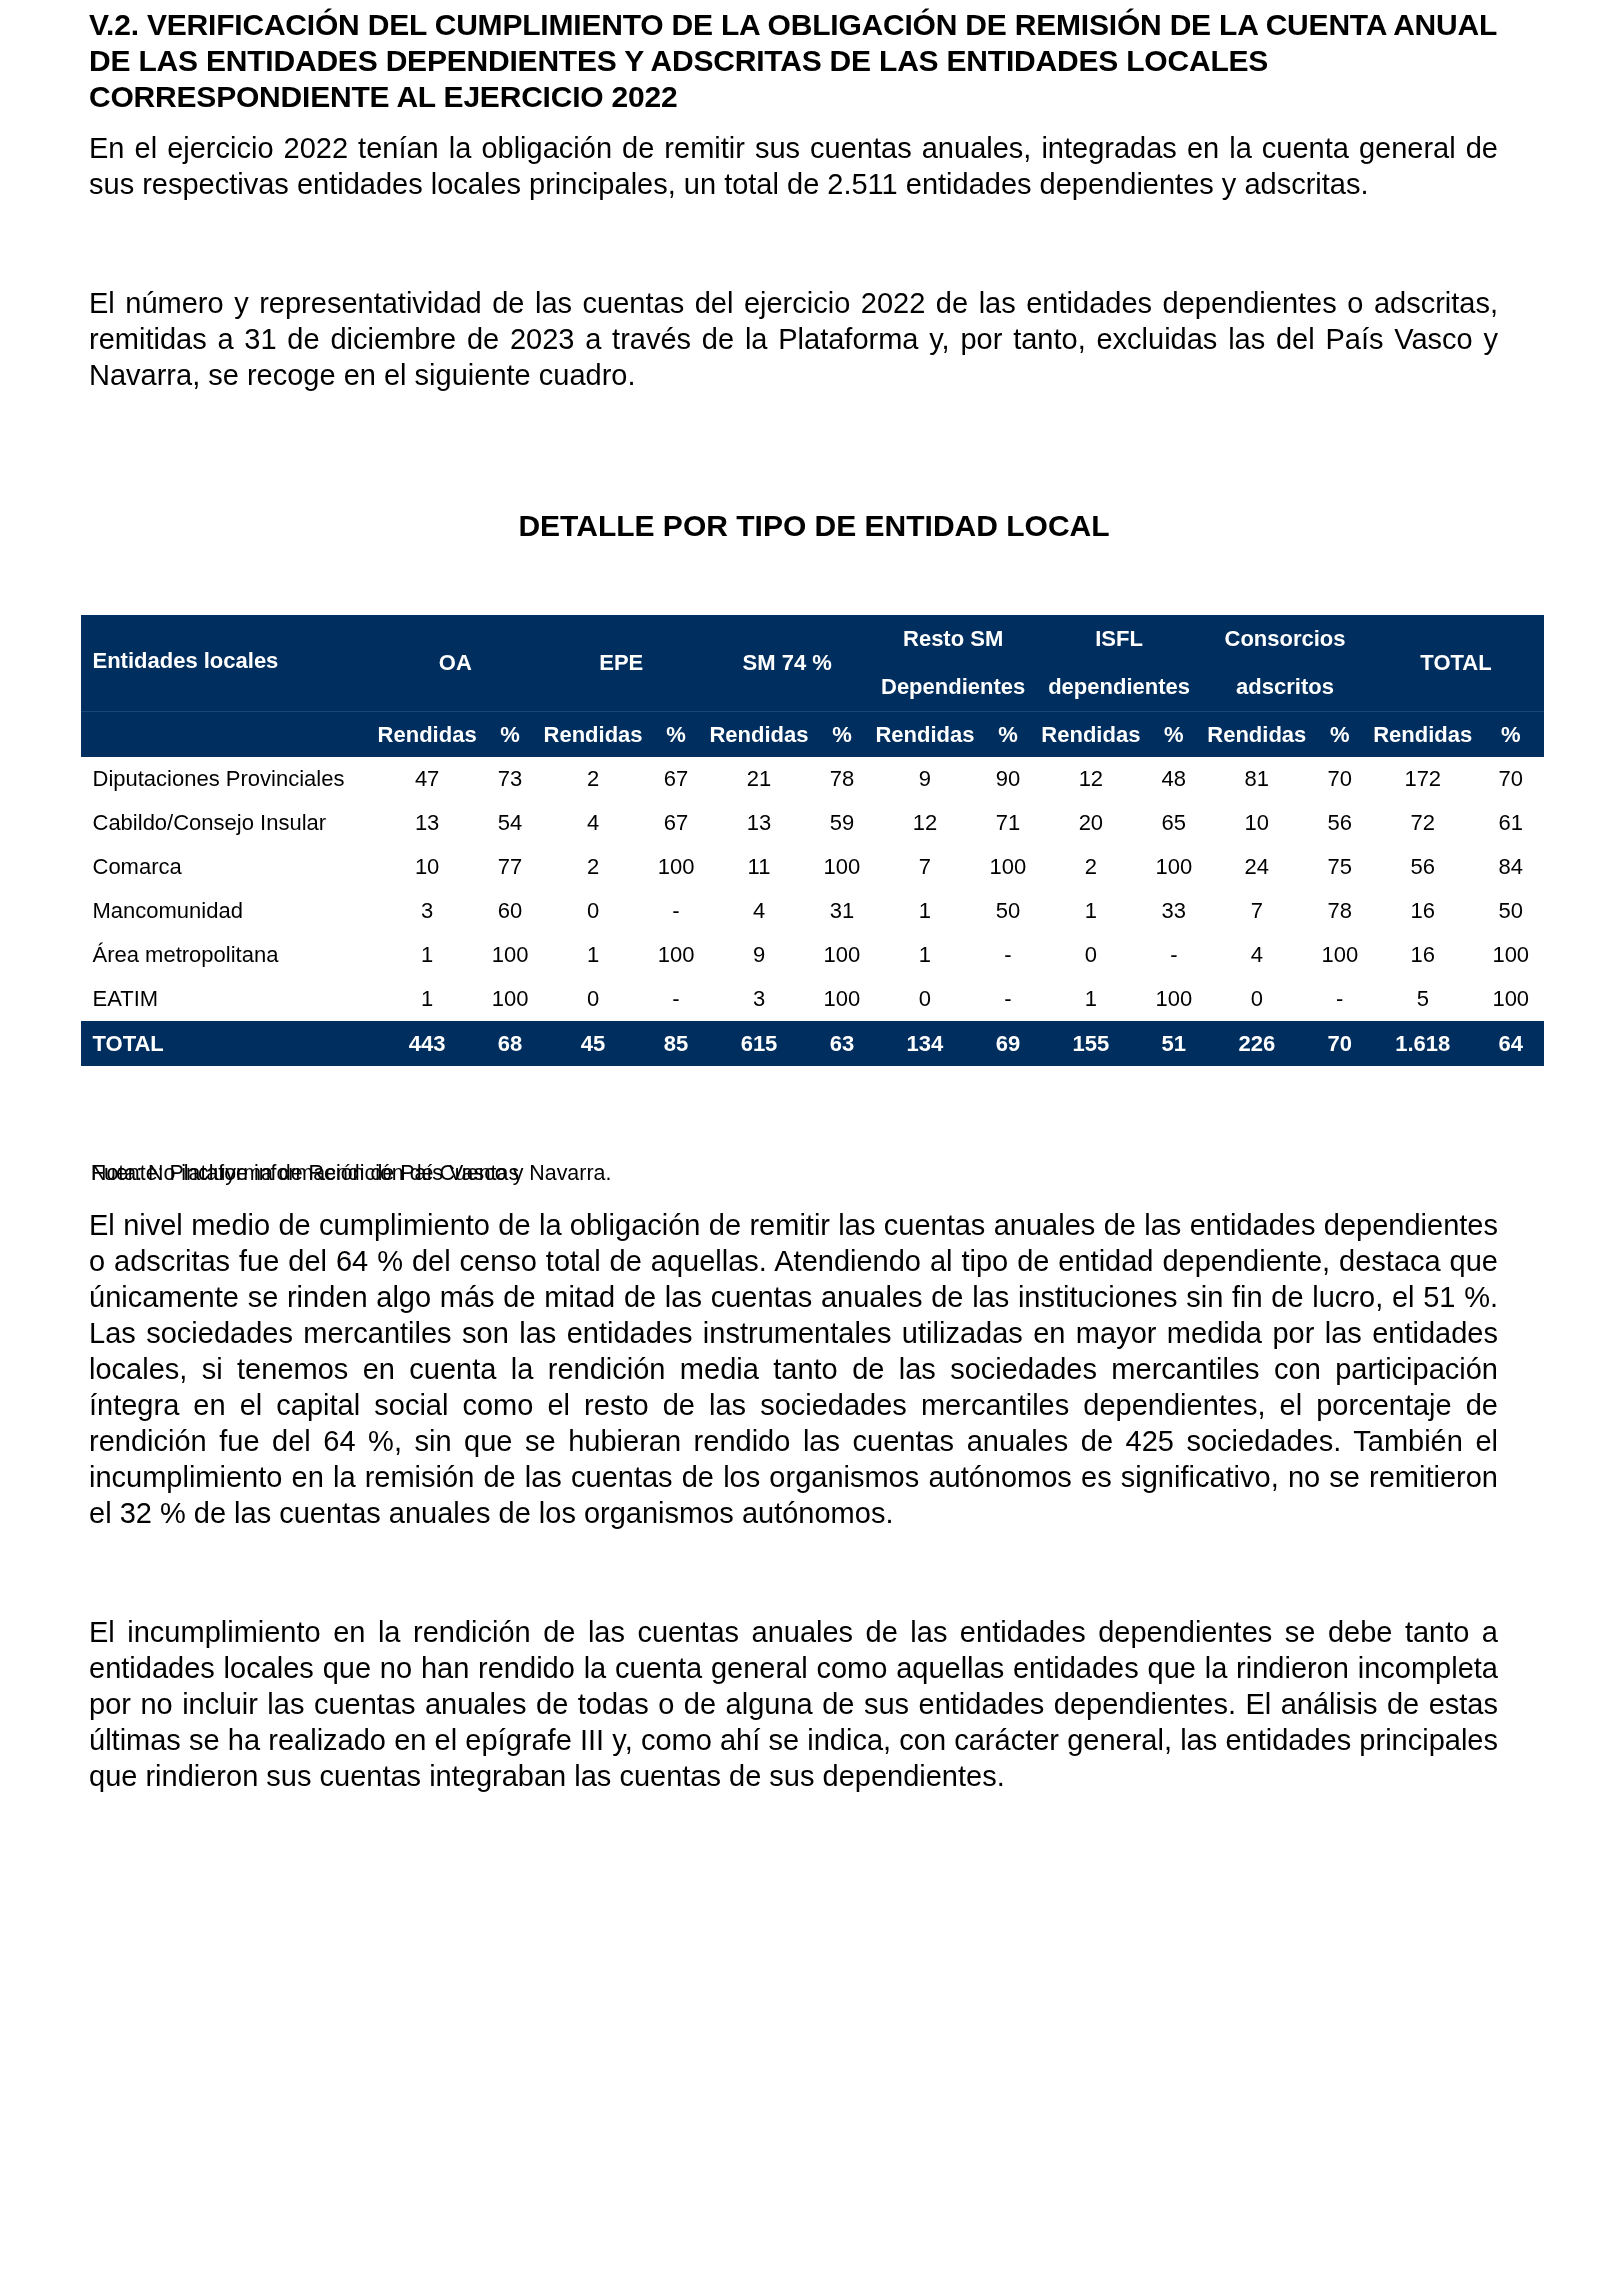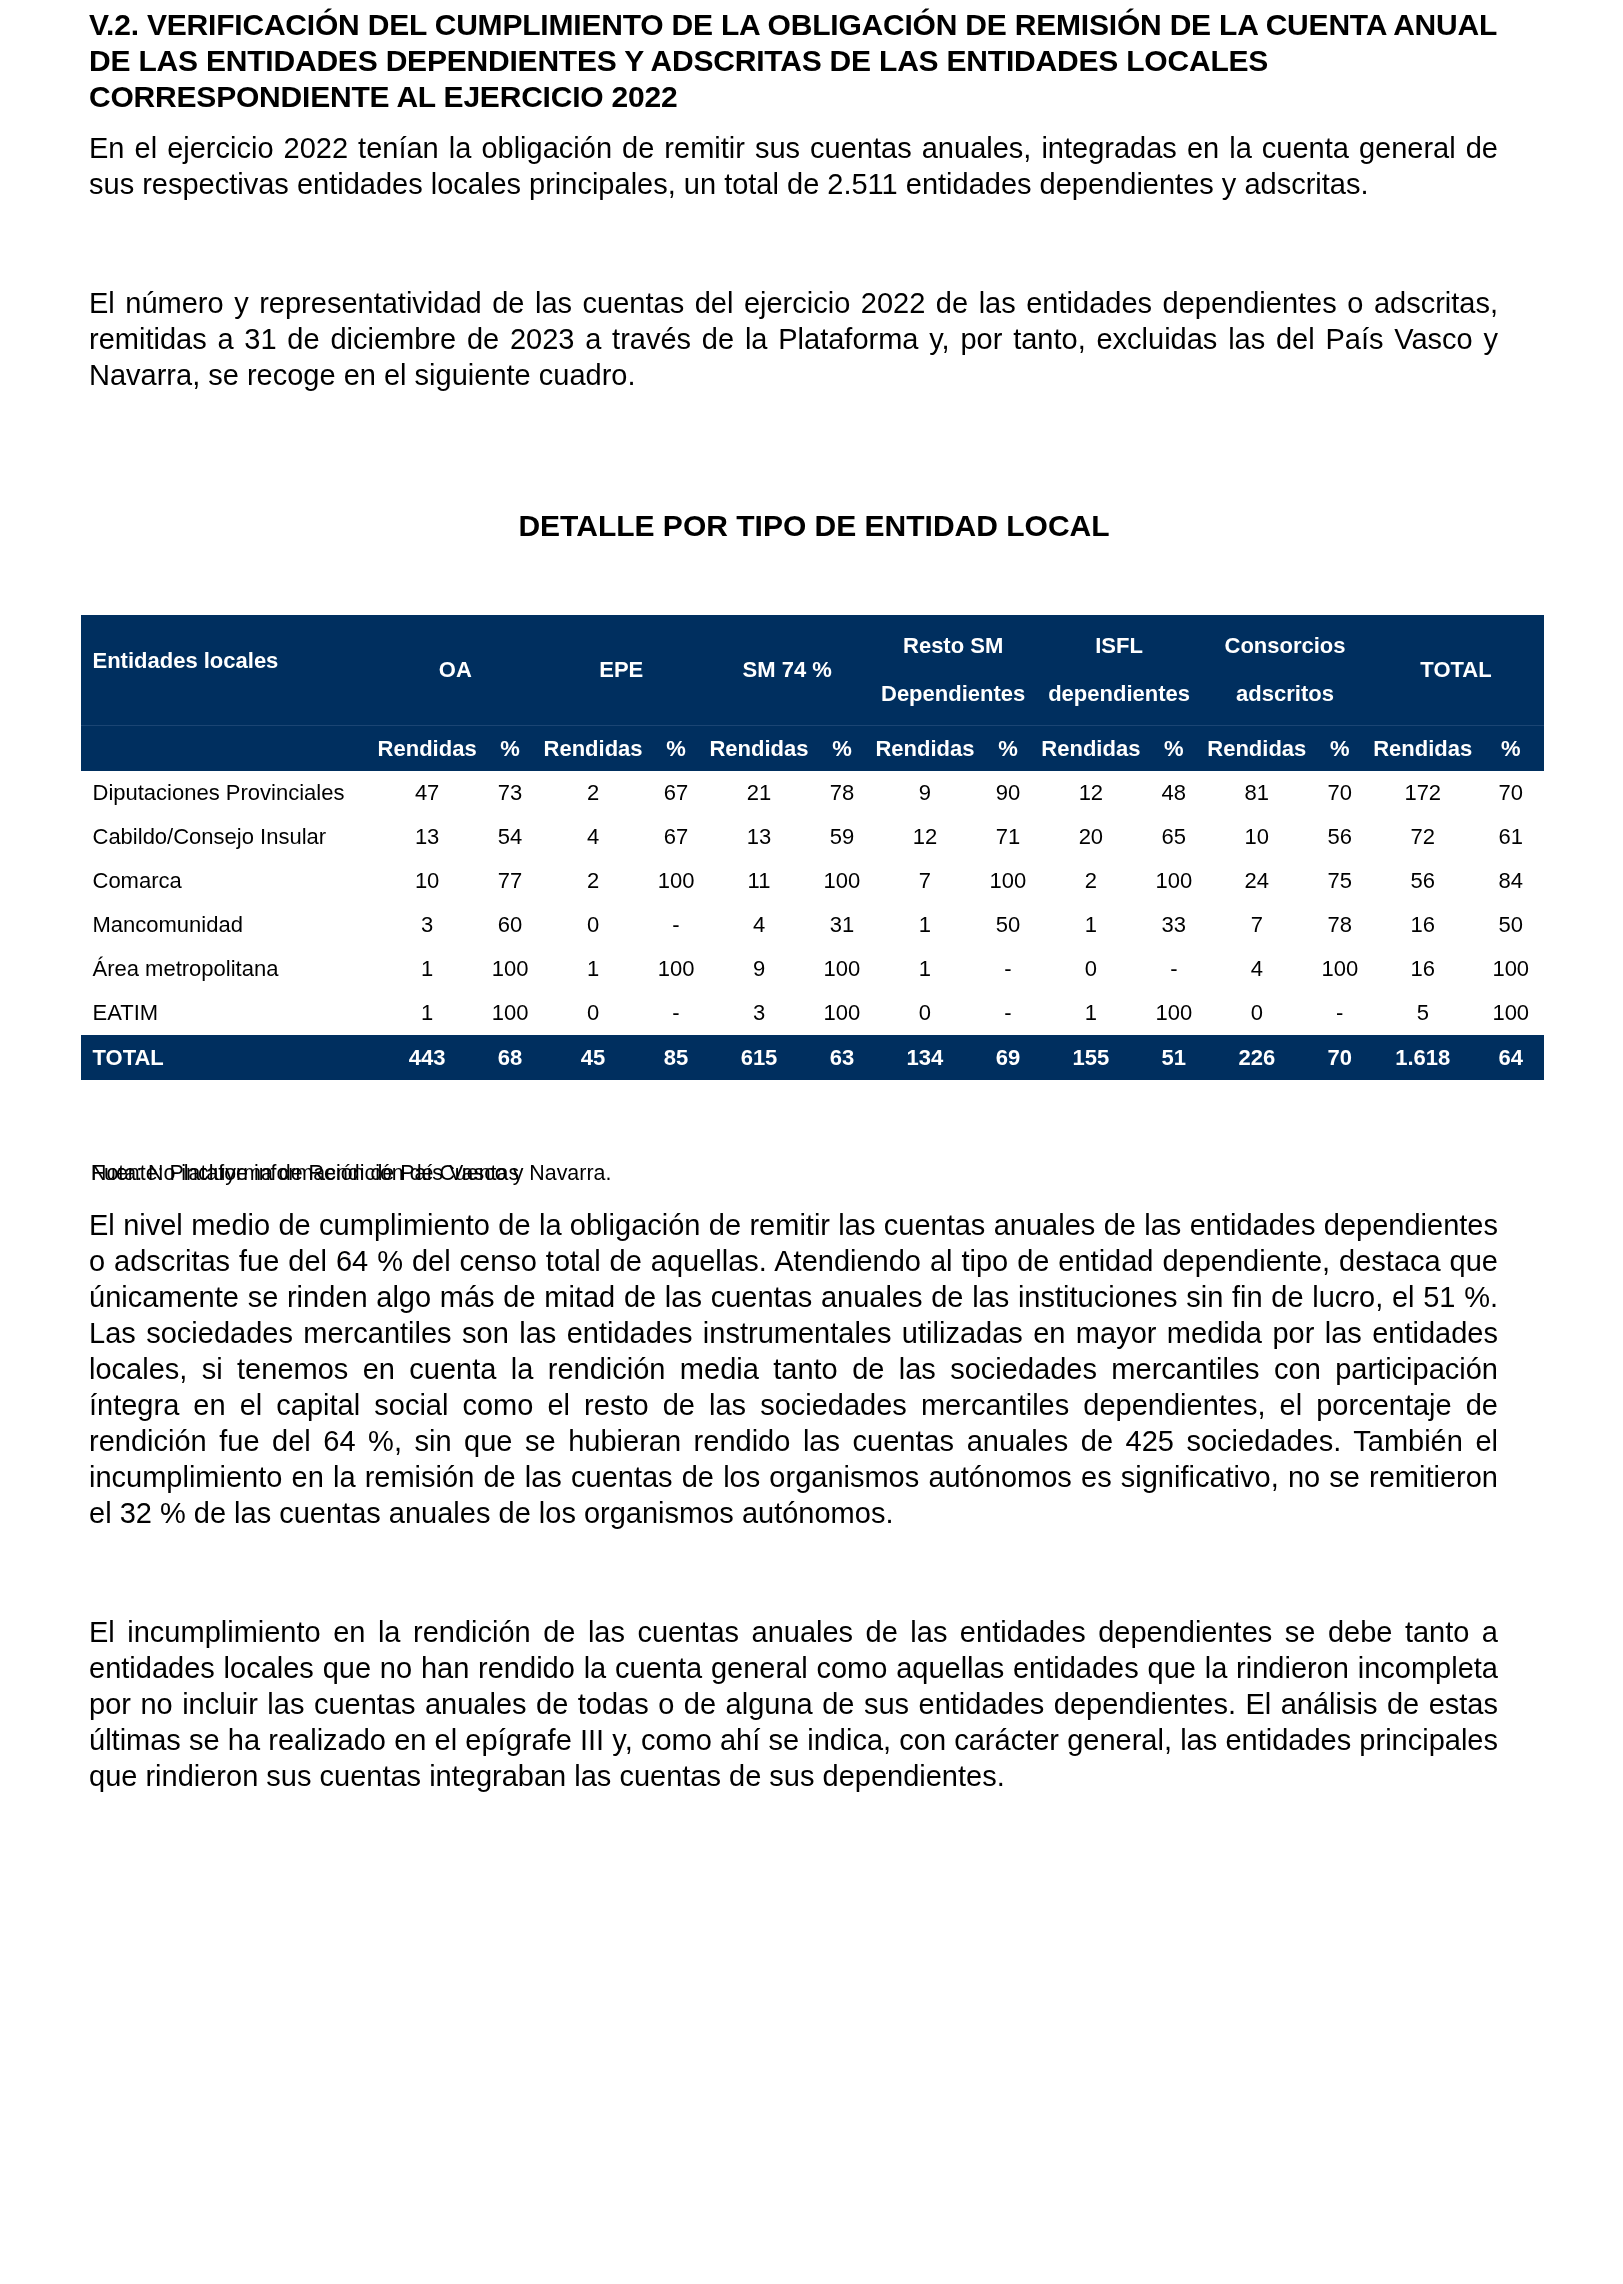--- a/index.html
+++ b/index.html
@@ -12,21 +12,21 @@
   .para.p1 { top: 130px; }
   .para.p2 { top: 285px; }
   .caption { position: absolute; left: 123px; top: 508px; width: 1382px; text-align: center;
              font-weight: bold; font-size: 30px; line-height: 36px; }
   table.cuadro { position: absolute; left: 81px; top: 615px; width: 1463px;
                  border-collapse: collapse; font-size: 22px; }
   table.cuadro th, table.cuadro td { padding: 0; text-align: center; white-space: nowrap; }
   thead th { background: #002f5f; color: #ffffff; font-weight: bold; }
   thead tr.h1 th { height: 91px; vertical-align: middle; }
   thead tr.h2 th { height: 45px; border-top: 0.8px solid #1b4573; }
-  thead th.ent { text-align: left; padding-left: 11.5px; vertical-align: bottom; padding-bottom: 19px; }
+  thead th.ent { text-align: left; padding-left: 11.5px; vertical-align: bottom; padding-bottom: 5px; }
   thead th .two { display: block; line-height: 48px; }
   tbody td { height: 44px; }
   tbody td.ent { text-align: left; padding-left: 11.5px; }
   tfoot td { background: #002f5f; color: #ffffff; font-weight: bold; height: 45px; }
   tfoot td.ent { text-align: left; padding-left: 11.5px; }
   .note { position: absolute; left: 91px; font-size: 21.4px; line-height: 26px; }
   .note.n1 { top: 1160px; text-align: right; }
   .note.n2 { top: 1160px; }
   .para.p3 { top: 1207px; }
   .para.p4 { top: 1614px; }

